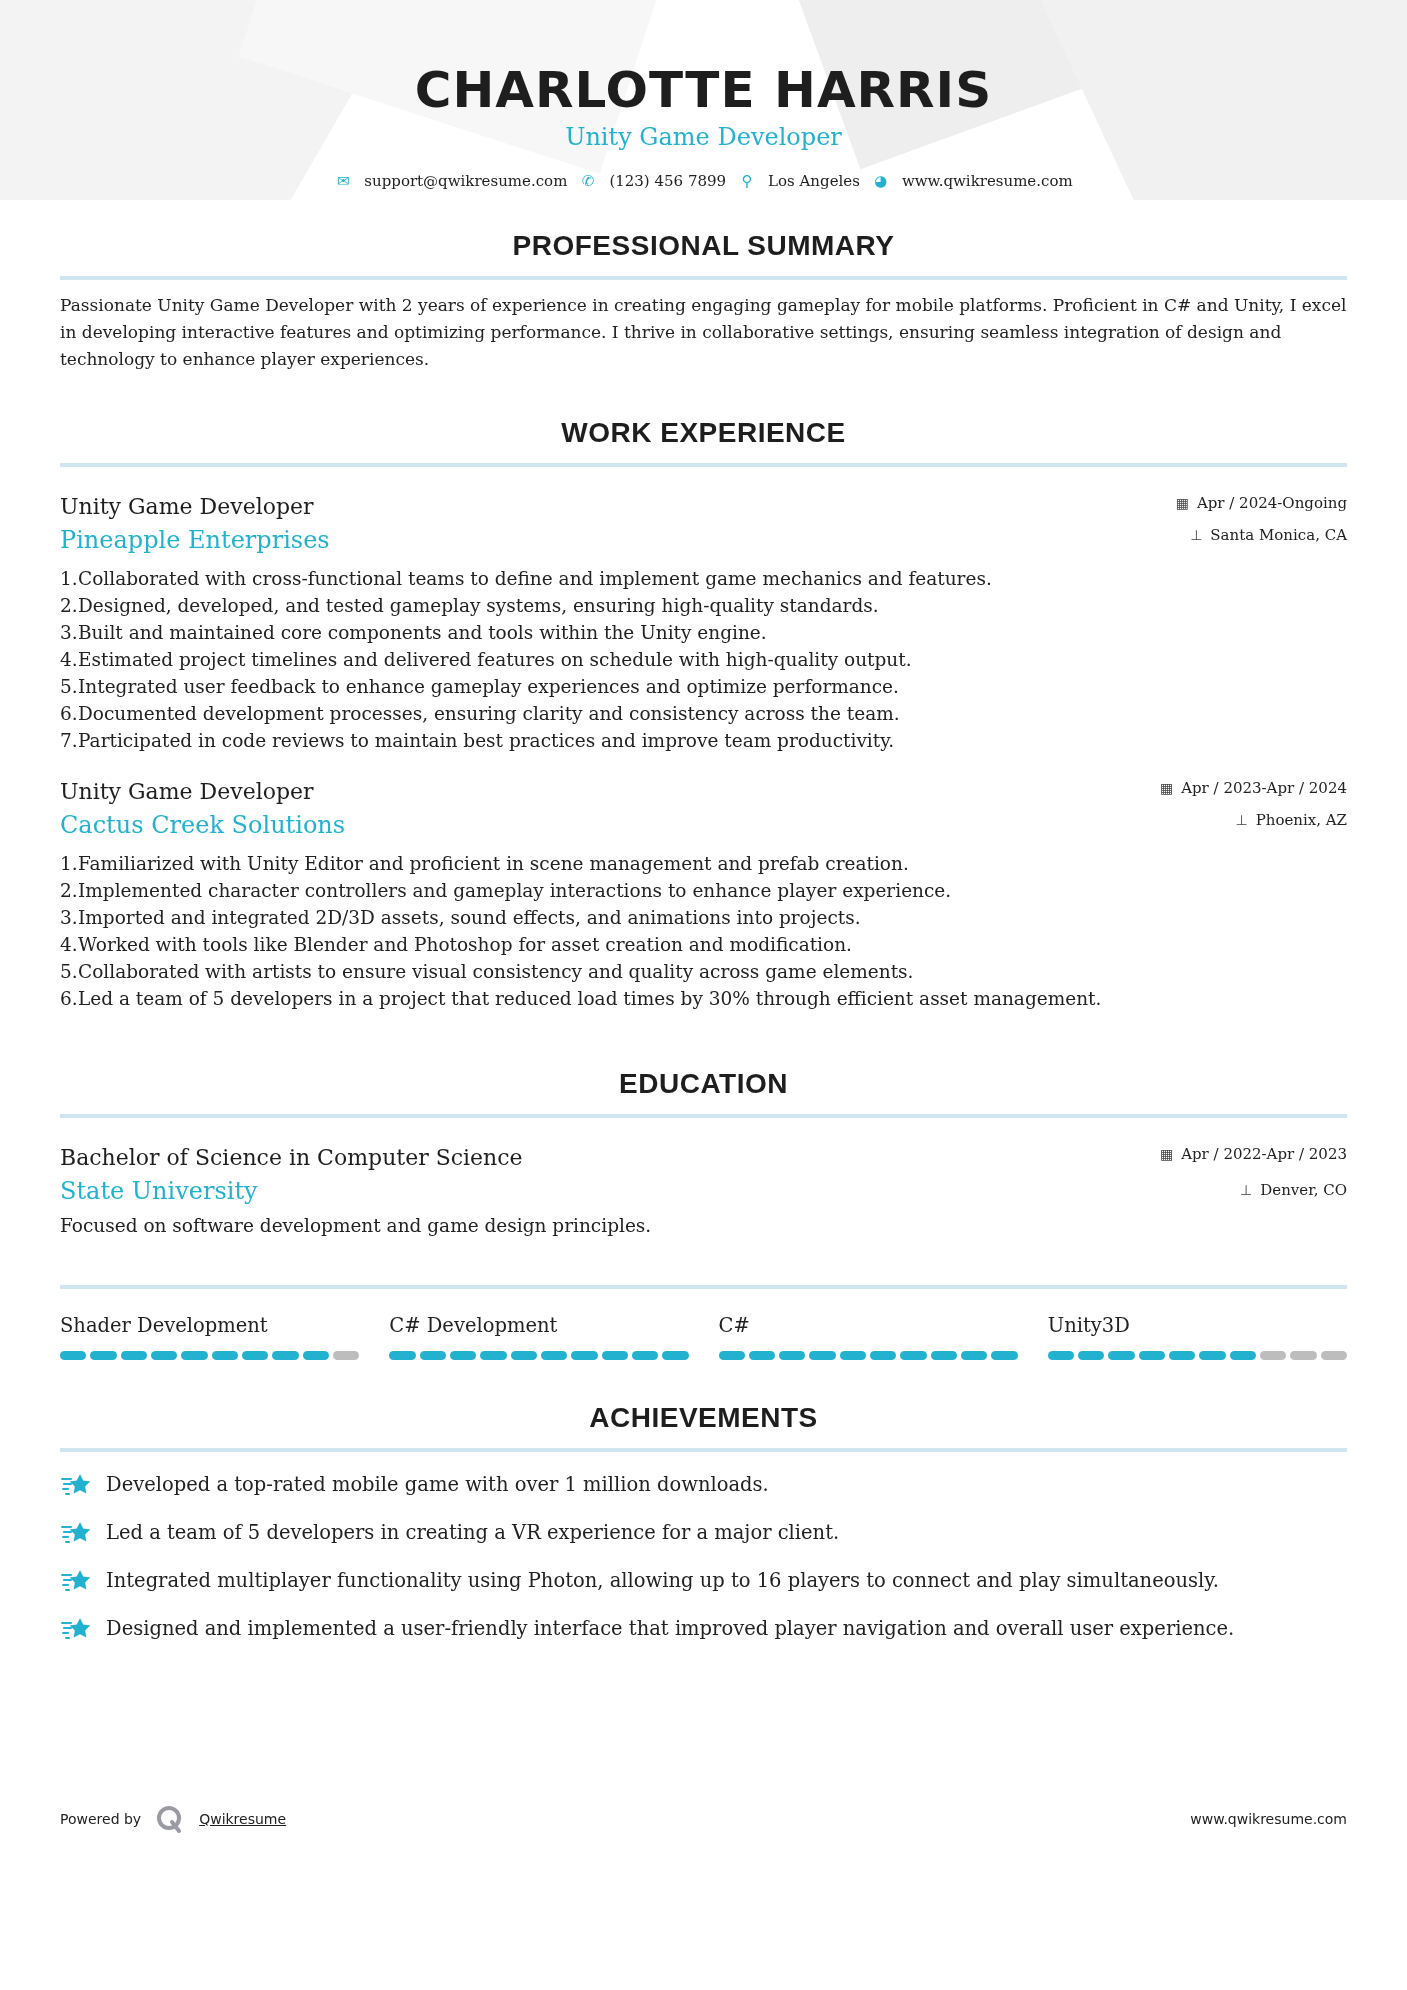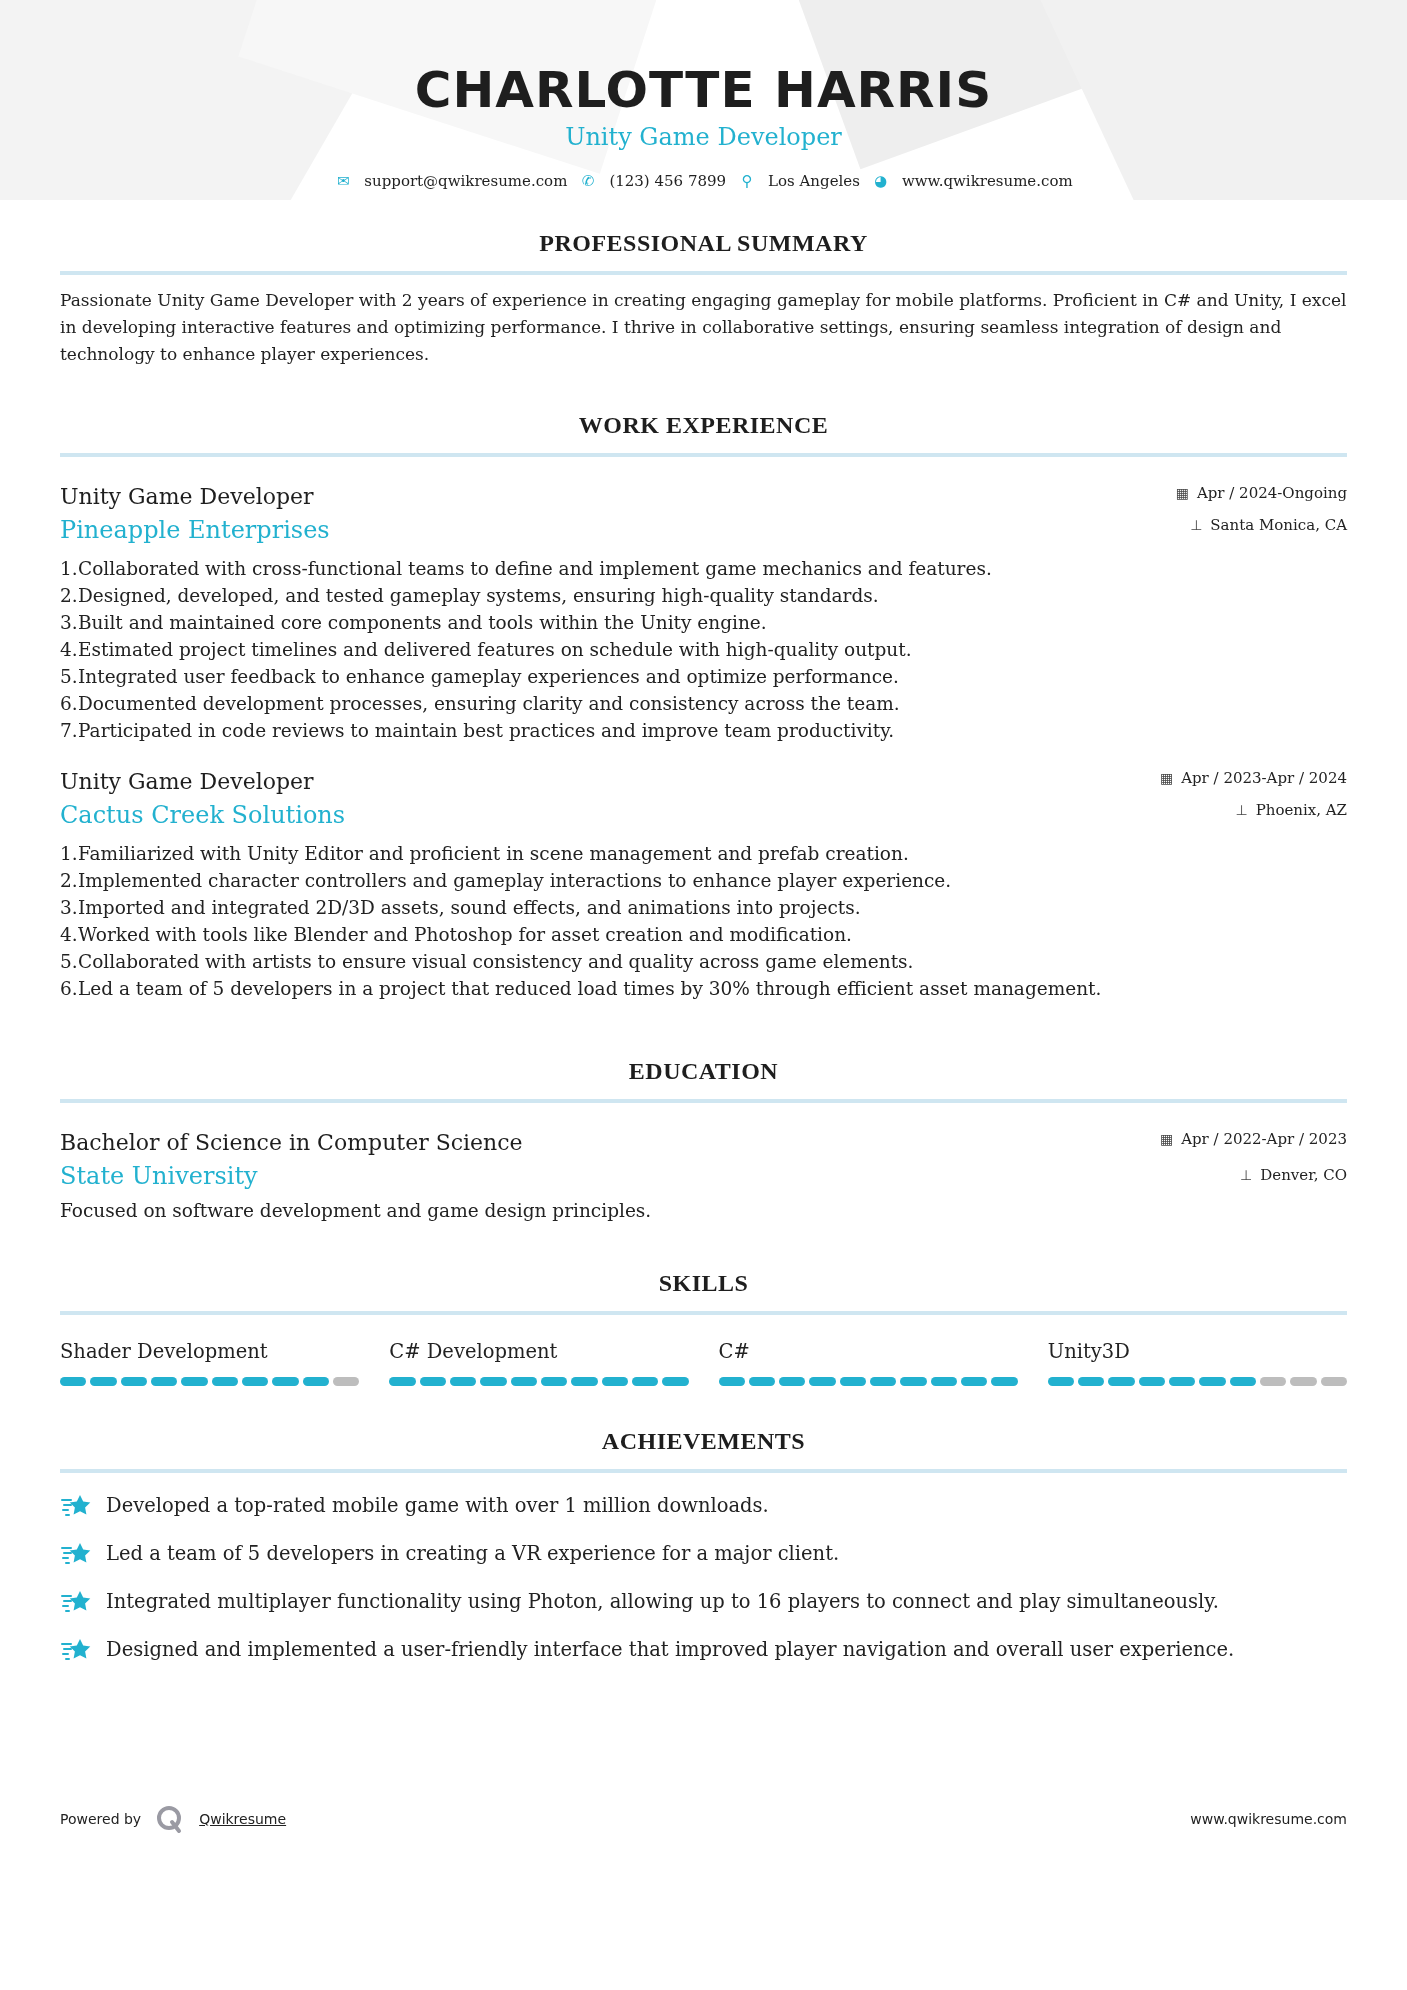--- a/index.html
+++ b/index.html
@@ -12,21 +12,21 @@
   .page { position: relative; z-index: 1; padding: 0 60px; }
 
   .header { text-align: center; padding-top: 62px; }
   .name { font-family: "DejaVu Sans", sans-serif; font-weight: bold; font-size: 50px; letter-spacing: 1px; color: #1e1e1e; line-height: 56px; }
   .title { font-family: "DejaVu Serif", serif; font-size: 24px; color: #22b1cf; margin-top: 4px; line-height: 30px; }
   .contacts { display: flex; justify-content: center; align-items: center; gap: 12px; margin-top: 20px; font-size: 15px; color: #222; }
   .contact { display: flex; align-items: center; gap: 12px; }
   .contact .ico { color: #22b1cf; font-size: 15px; width: 18px; text-align: center; font-family: "DejaVu Sans", sans-serif; }
 
   .section { margin-top: 40px; }
-  .section-title { font-family: Liberation Serif, serif; font-weight: bold; font-size: 24px; text-align: center; color: #1e1e1e; letter-spacing: 0.5px; }
+  .section-title { font-family: Liberation Sans, sans-serif; font-weight: bold; font-size: 28px; text-align: center; color: #1e1e1e; letter-spacing: 0.5px; }
   .rule { height: 4px; background: #cfe6f1; margin-top: 14px; }
 
   .summary { margin-top: 12px; font-size: 17px; line-height: 27px; color: #222; }
 
   .job { margin-top: 26px; position: relative; }
   .job-head { display: flex; justify-content: space-between; align-items: flex-start; }
   .job-role { font-size: 22px; color: #1e1e1e; line-height: 28px; }
   .job-company { font-size: 24px; color: #22b1cf; margin-top: 6px; line-height: 26px; }
   .job-meta { text-align: right; font-size: 15px; color: #222; }
   .job-meta .row { display: flex; justify-content: flex-end; align-items: center; gap: 8px; line-height: 20px; }
@@ -212,21 +212,20 @@
               <span class="ico">⊥</span>
               <span>Denver, CO</span>
             </div>
         </div>
       </div>
       <p class="edu-desc">Focused on software development and game design principles.</p>
     </div>
   </section>
 
   <section class="section" style="margin-top:46px;">
-    <h2 class="section-title">SKILLS</h2>
     <div class="rule"></div>
     <div class="skills" id="skills">
       <div class="skill">
         <div class="skill-name">Shader Development</div>
         <div class="skill-bar">
             <span class="seg"></span>
             <span class="seg"></span>
             <span class="seg"></span>
             <span class="seg"></span>
             <span class="seg"></span>

